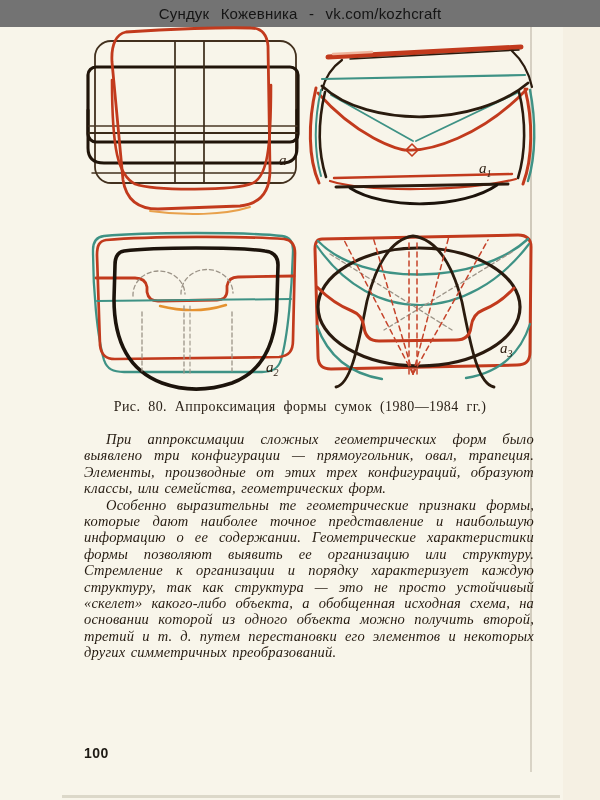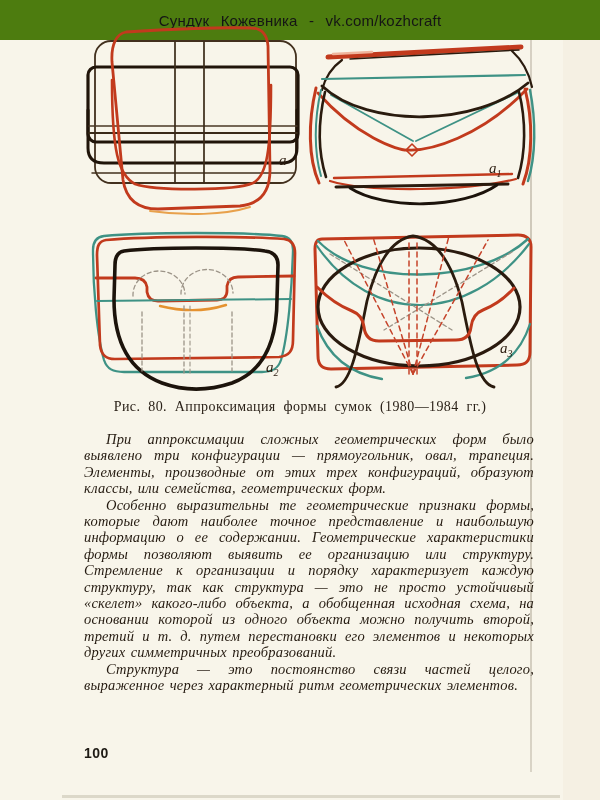--- a/index.html
+++ b/index.html
@@ -2,22 +2,22 @@
 <html><head>
 <meta charset="utf-8">
 <style>
   html,body{margin:0;padding:0;}
   body{
     width:600px;height:800px;position:relative;overflow:hidden;
     background:#f8f5ea;
     font-family:"Liberation Serif", serif;
   }
   .header-strip{
-    position:absolute;top:0;left:0;width:600px;height:40px;
-    background:#4d7c0f;display:flex;align-items:center;justify-content:center;
+    position:absolute;top:0;left:0;width:600px;height:27px;
+    background:#737373;display:flex;align-items:center;justify-content:center;
   }
   .header-title{
     font-family:"Liberation Sans", sans-serif;
     font-size:15px;color:#151515;word-spacing:7px;letter-spacing:.2px;
   }
   .gutter-line{
     position:absolute;left:530px;top:27px;width:2px;height:745px;
     background:linear-gradient(#c6beb0,#aea694,#c9c2b3);opacity:.65;
   }
   .right-band{
@@ -28,21 +28,21 @@
     position:absolute;top:795px;left:62px;width:498px;height:3px;
     background:#dcd8c9;
   }
   svg.figure{position:absolute;top:0;left:0;}
   .plabel{
     position:absolute;font-style:italic;font-size:15px;color:#2a1b0e;
     font-family:"Liberation Serif", serif;line-height:1;
   }
   .plabel sub{font-size:10px;font-style:italic;}
   .pl-a {left:279px;top:153px;}
-  .pl-a1{left:489px;top:161px;}
+  .pl-a1{left:479px;top:161px;}
   .pl-a2{left:266px;top:360px;}
   .pl-a3{left:500px;top:341px;}
   .caption{
     position:absolute;top:399px;left:0;width:600px;text-align:center;
     font-size:14px;color:#2a2118;letter-spacing:.4px;word-spacing:4px;
   }
   .body-text{
     position:absolute;top:431px;left:84px;width:450px;
     font-size:14.5px;line-height:16.4px;color:#241a10;
     text-align:justify;letter-spacing:.2px;word-spacing:1.5px;
@@ -144,16 +144,15 @@
 <span class="plabel pl-a"><span>a</span><sub></sub></span>
 <span class="plabel pl-a1"><span>a</span><sub>1</sub></span>
 <span class="plabel pl-a2"><span>a</span><sub>2</sub></span>
 <span class="plabel pl-a3"><span>a</span><sub>3</sub></span>
 
 <div class="caption">Рис. 80. Аппроксимация формы сумок (1980—1984 гг.)</div>
 
 <div class="body-text">
   <p class="indent">При аппроксимации сложных геометрических форм было выявлено три конфигурации — прямоугольник, овал, трапеция. Элементы, производные от этих трех конфигураций, образуют классы, или семейства, геометрических форм.</p>
   <p class="indent">Особенно выразительны те геометрические признаки формы, которые дают наиболее точное представление и наибольшую информацию о ее содержании. Геометрические характеристики формы позволяют выявить ее организацию или структуру. Стремление к организации и порядку характеризует каждую структуру, так как структура — это не просто устойчивый «скелет» какого-либо объекта, а обобщенная исходная схема, на основании которой из одного объекта можно получить второй, третий и т. д. путем перестановки его элементов и некоторых других симметричных преобразований.</p>
-  <p class="indent">Структура — это постоянство связи частей целого, выраженное через характерный ритм геометрических элементов.</p>
 </div>
 
 <div class="page-number">100</div>
 
 </body></html>

